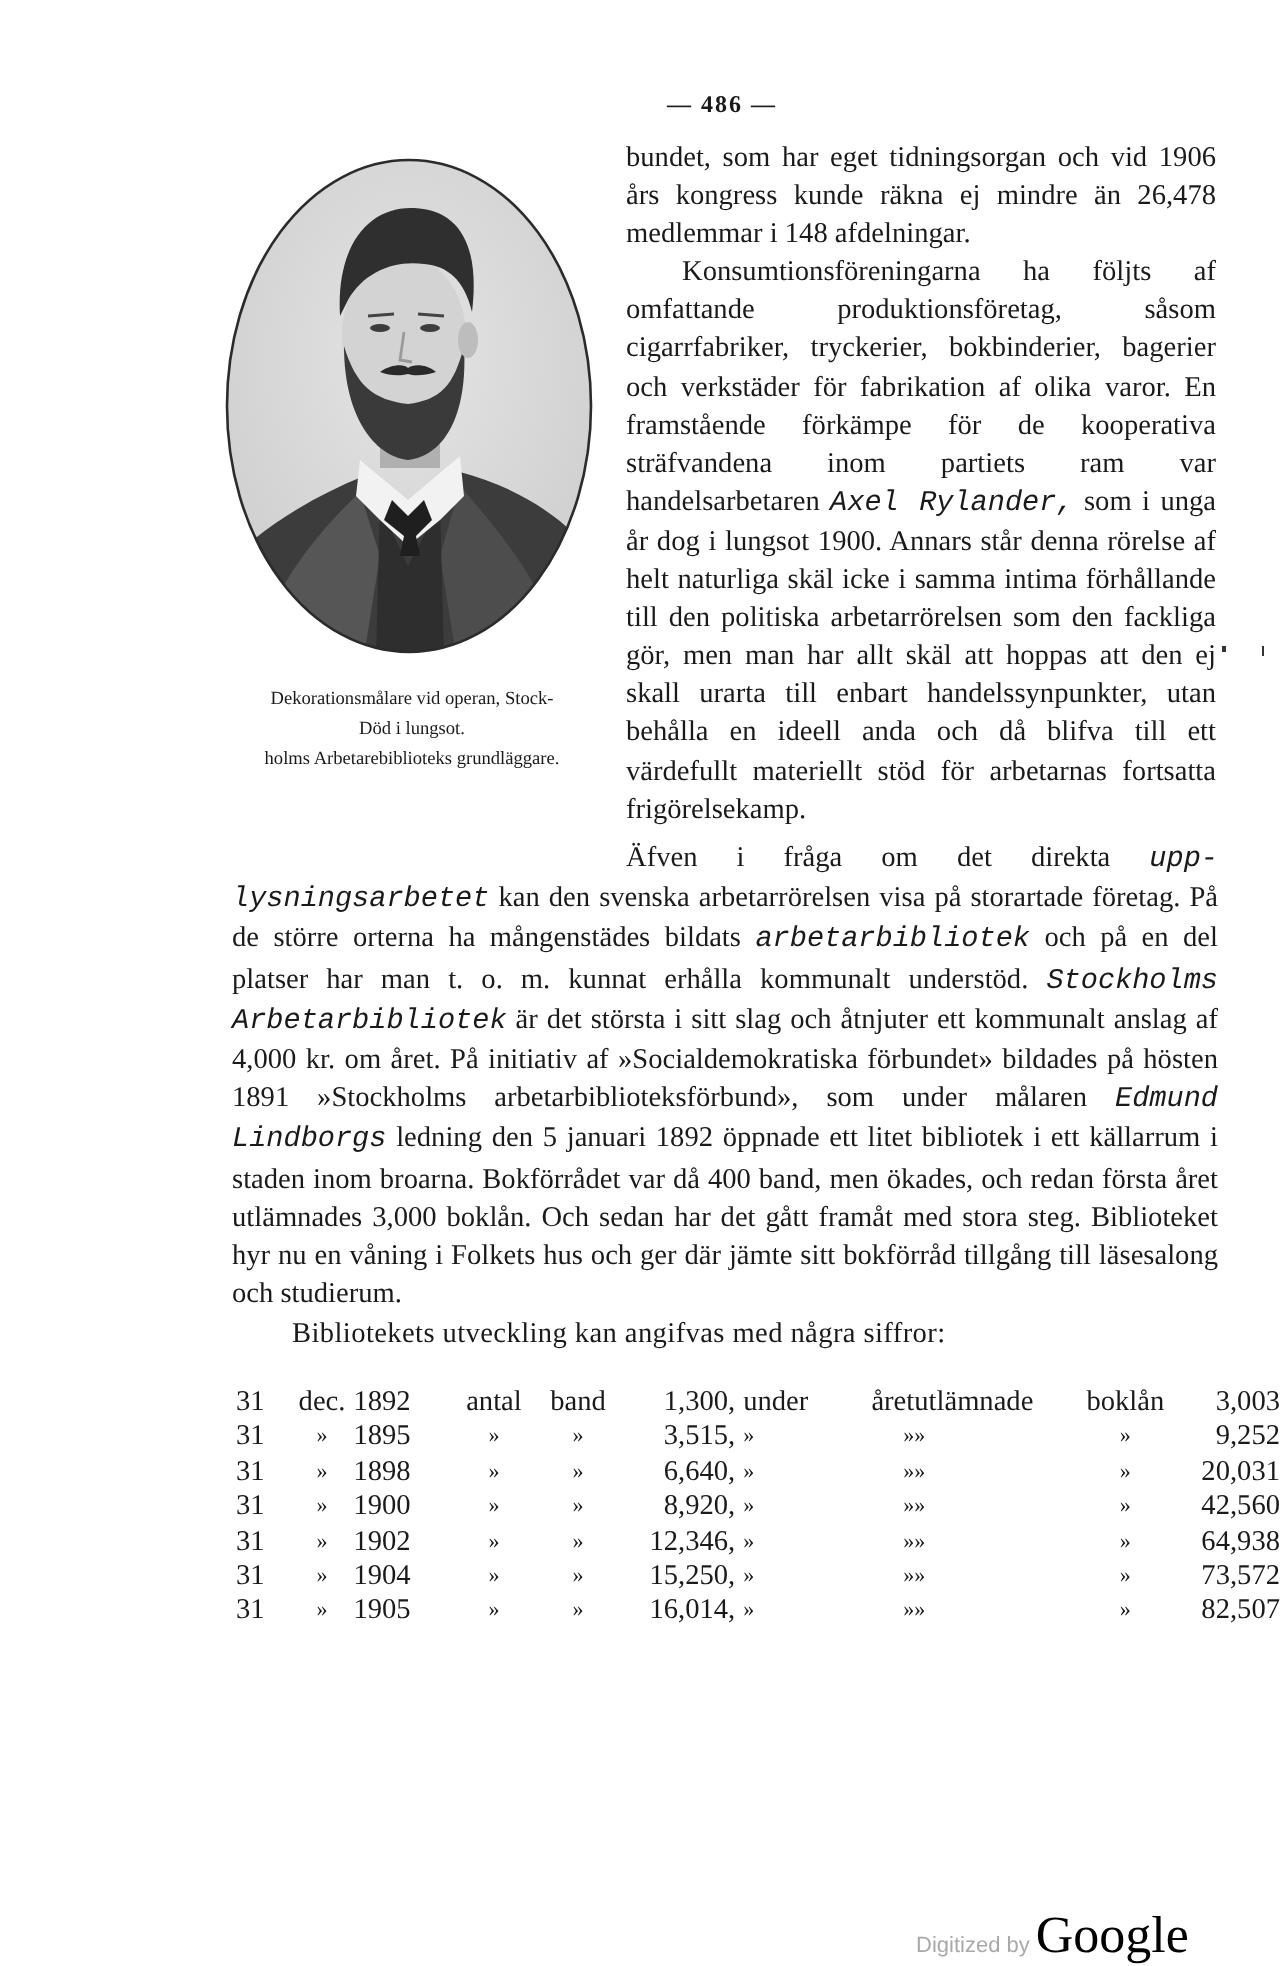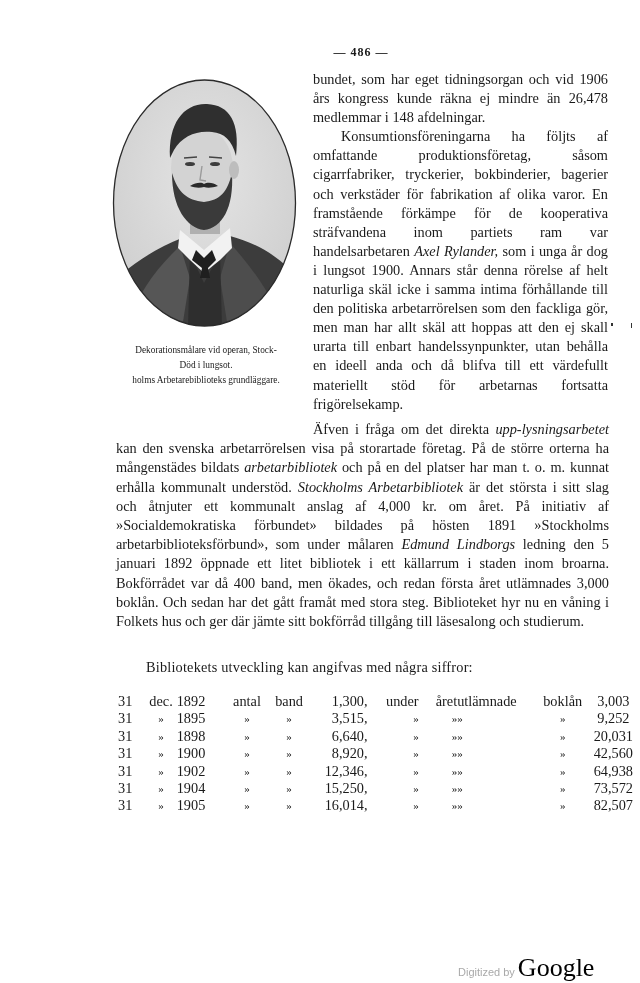--- a/index.html
+++ b/index.html
@@ -67,21 +67,21 @@
     }
     .full {
       position: absolute;
       left: 116px;
       top: 420px;
       width: 493px;
       font-size: 14.3px;
       line-height: 19.2px;
       text-align: justify;
     }
-    i { font-style: italic; }
+    i { font-style: italic; font-family: Liberation Mono, monospace; }
     .table-intro {
       position: absolute;
       left: 146px;
       top: 659px;
       font-size: 14.3px;
       letter-spacing: 0.2px;
     }
     table.stats {
       position: absolute;
       left: 118px;
@@ -94,25 +94,25 @@
       height: 17.4px;
       line-height: 17.4px;
       white-space: nowrap;
     }
     .c-day { width: 30px; }
     .c-mon { width: 33px; text-align: center; }
     .c-year { width: 52px; }
     .c-antal { width: 48px; text-align: center; }
     .c-band { width: 42px; text-align: center; font-family: Liberation Serif, serif; }
     .c-vol { width: 62px; text-align: right; padding-right: 4px !important; }
-    .c-under { width: 50px; text-align: right; margin-top: 30px; }
+    .c-under { width: 50px; text-align: left; margin-top: 30px; }
     .c-aret { width: 42px; text-align: right; }
     .c-utl { width: 86px; text-align: left; font-family: Liberation Serif, serif; }
     .c-bok { width: 50px; text-align: center; }
-    .c-loans { width: 56px; text-align: center; margin-top: 22px; }
+    .c-loans { width: 56px; text-align: right; margin-top: 22px; }
     .ditto { font-size: 11px; }
     .google {
       position: absolute;
       left: 458px;
       top: 953px;
       color: #a9a9a9;
       font-family: "Liberation Sans", "DejaVu Sans", sans-serif;
     }
     .google .by {
       font-size: 11px;

